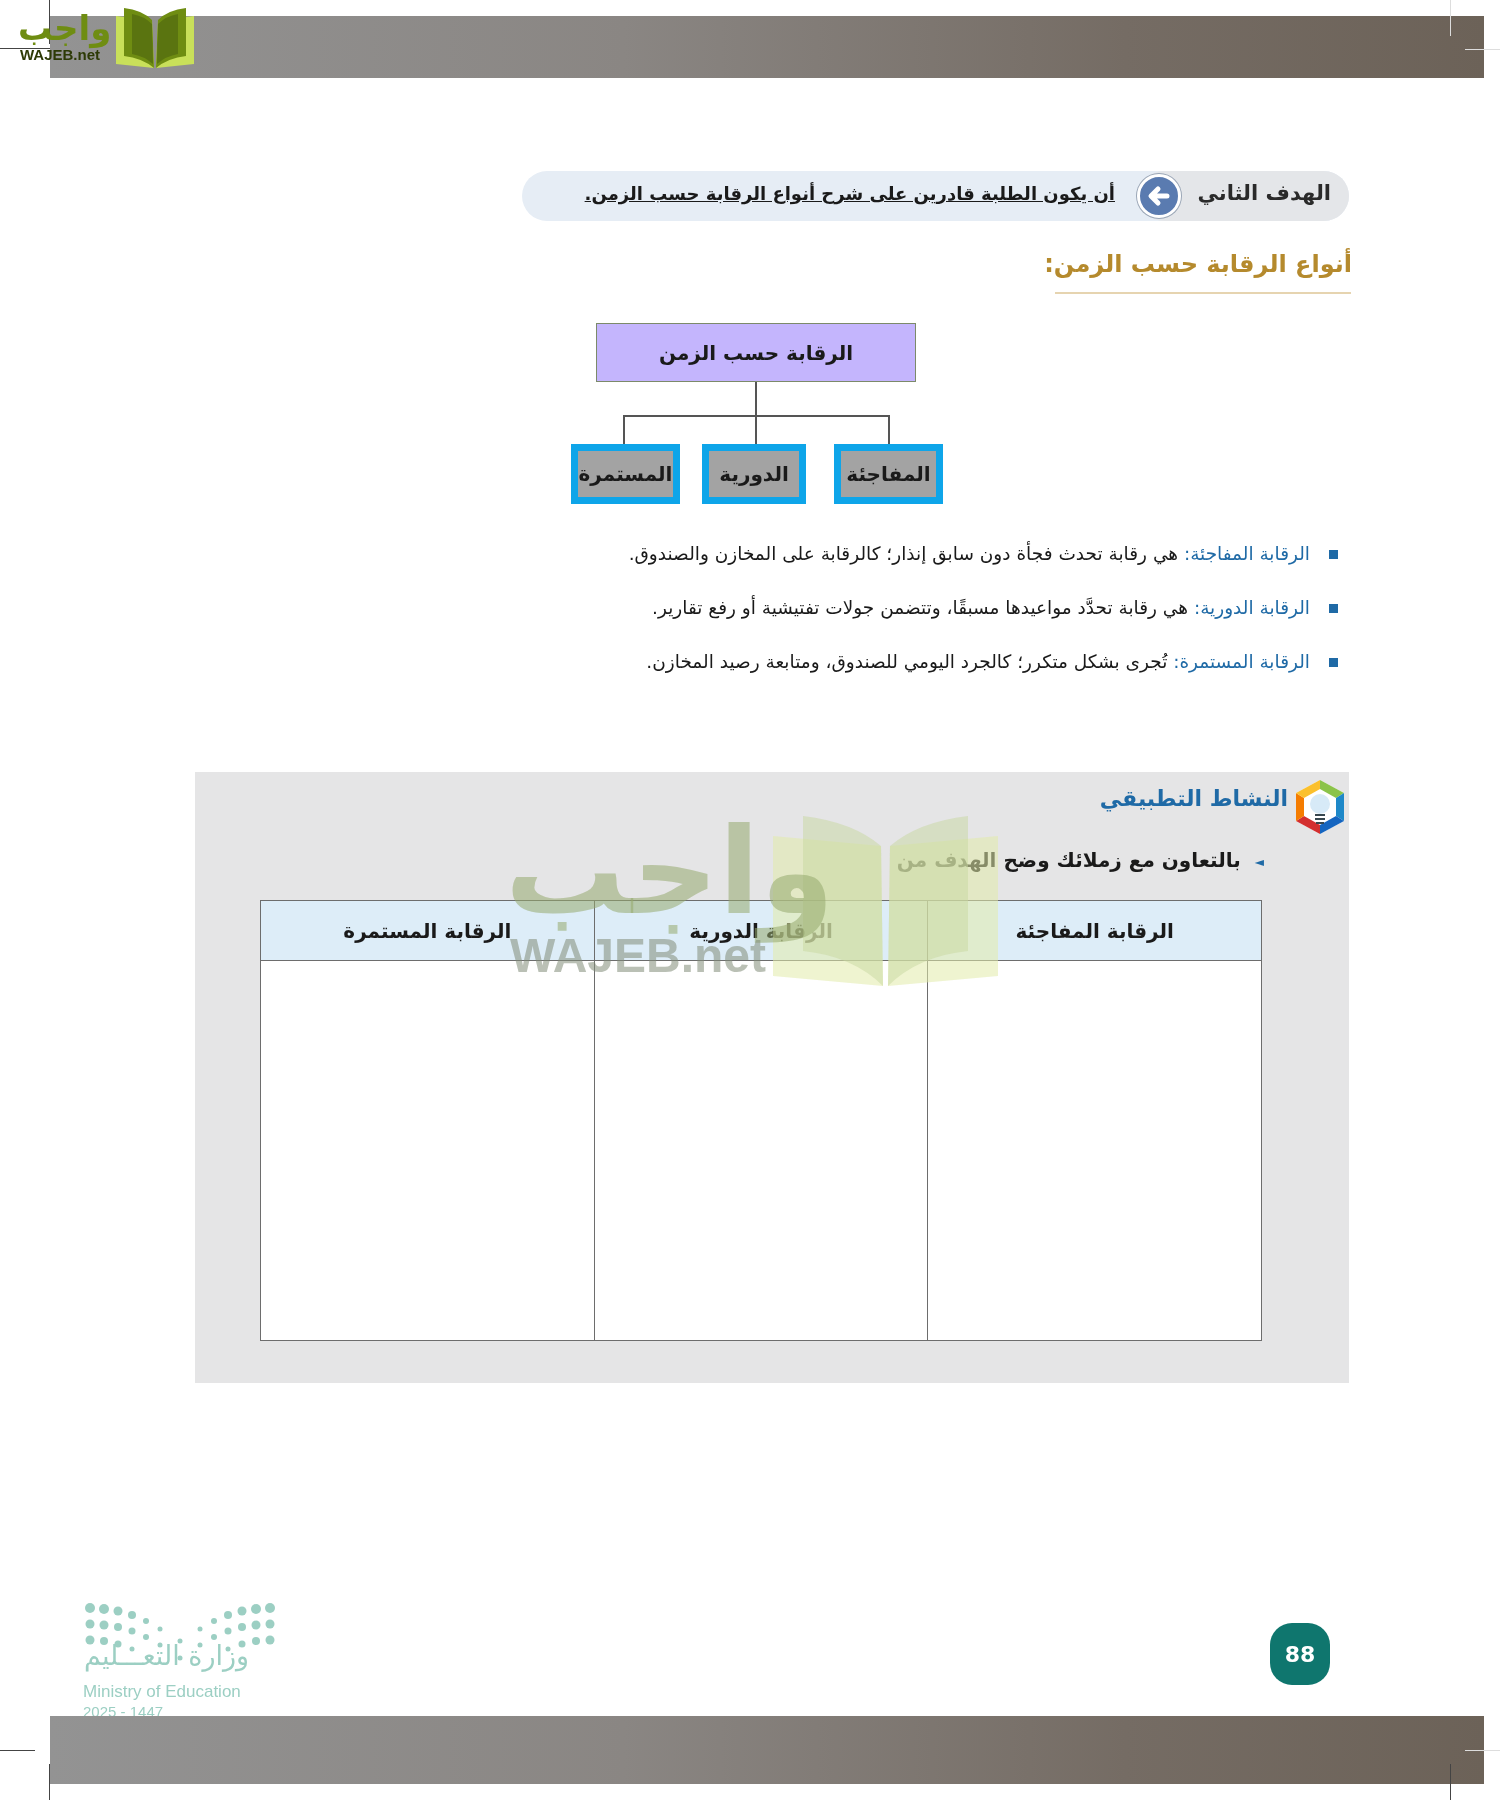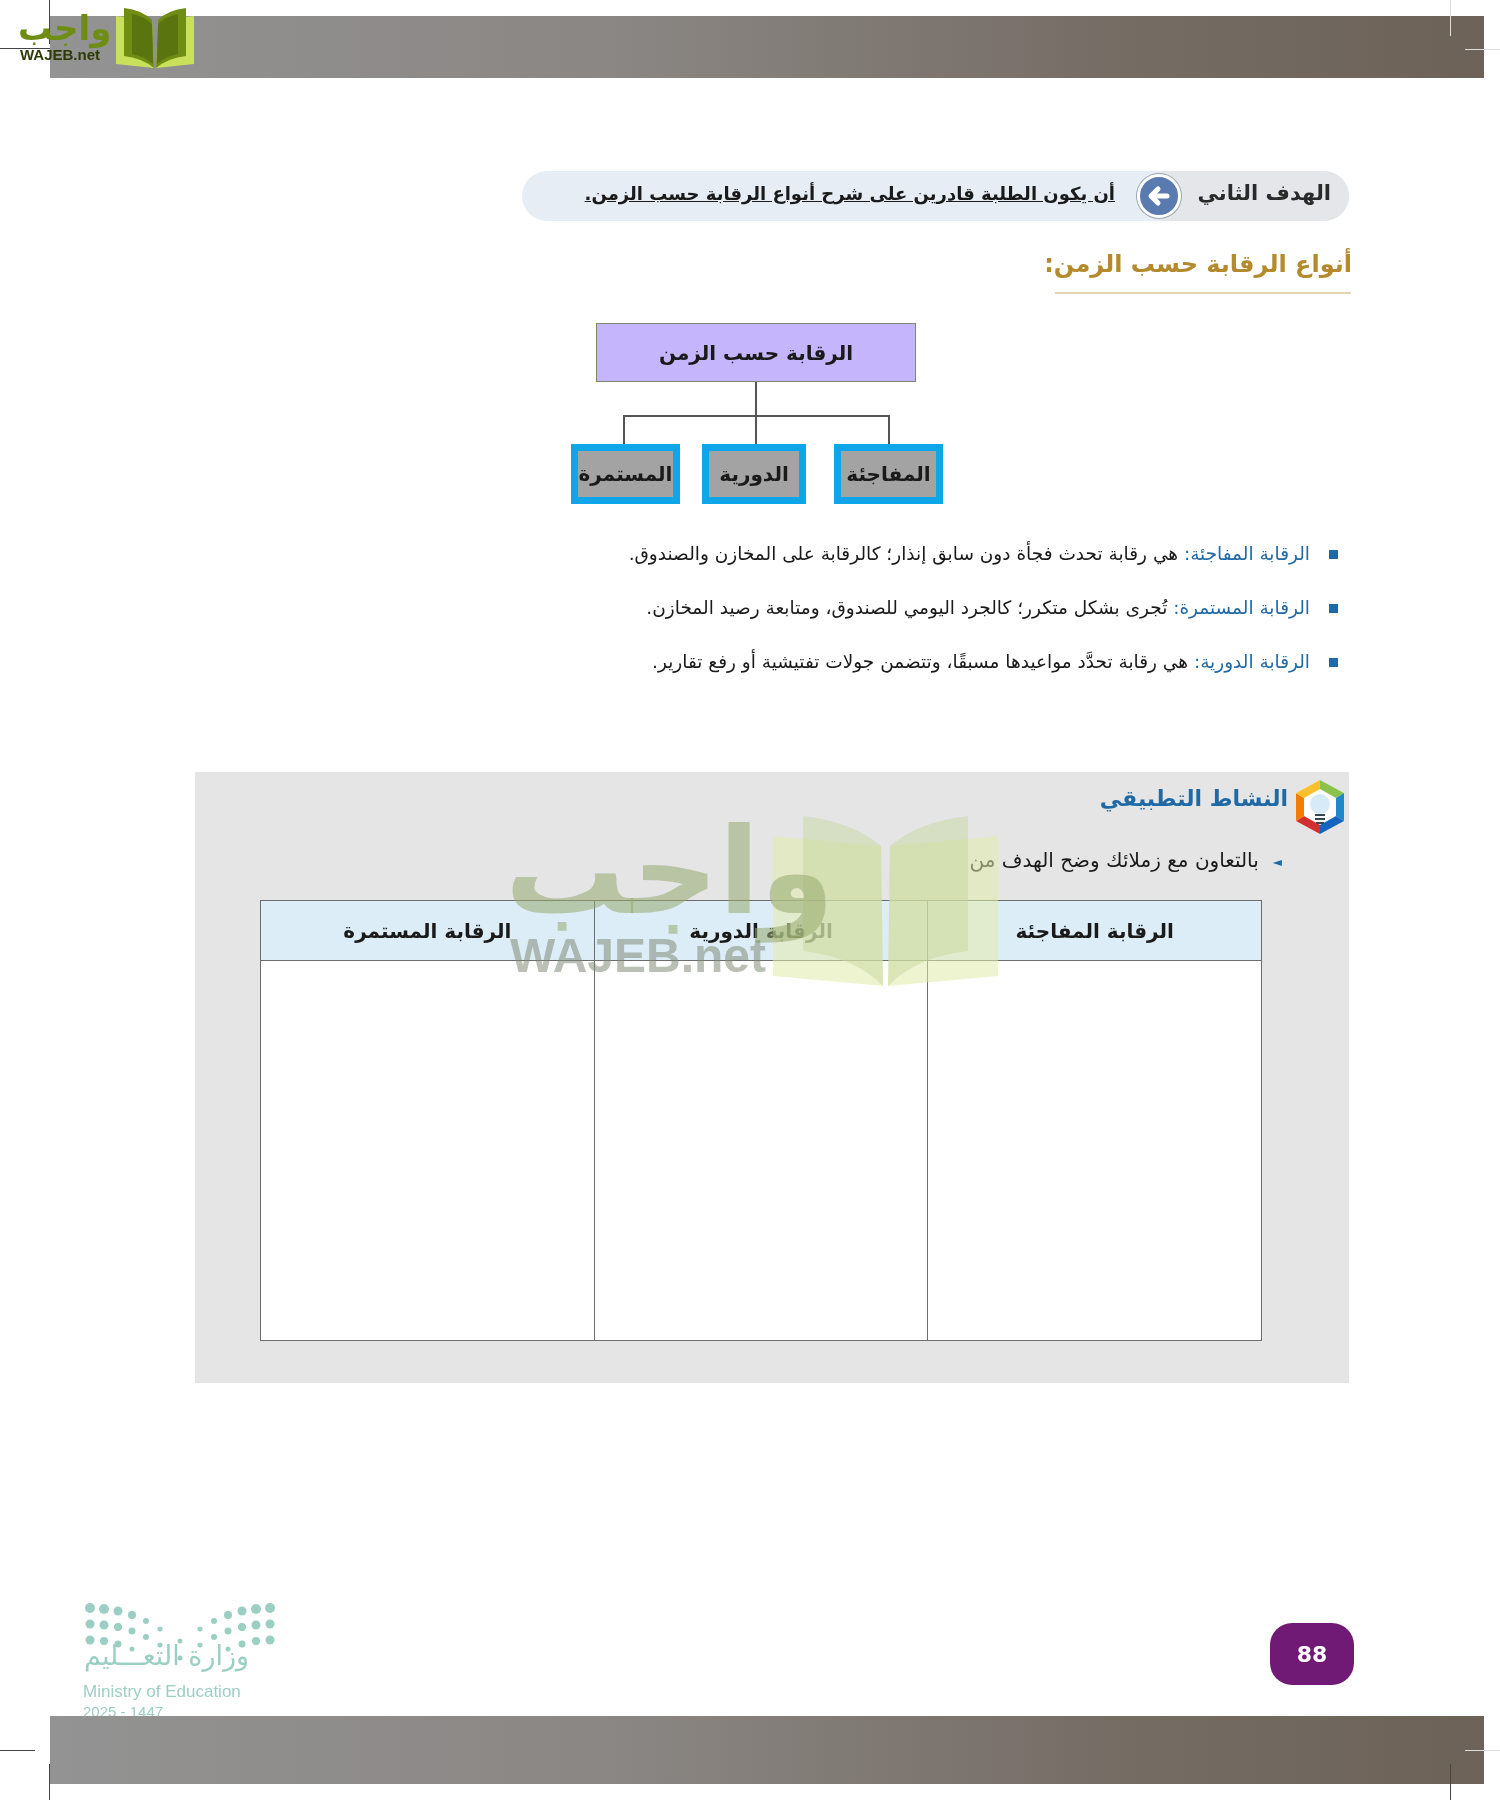--- a/index.html
+++ b/index.html
@@ -48,42 +48,42 @@
   .bullets { position: absolute; right: 162px; top: 536px; direction: rtl; list-style: none; }
   .bullets li { position: relative; font-size: 18.5px; font-weight: normal; color: #1a1a1a; height: 54px;
                 line-height: 36px; white-space: nowrap; padding-right: 28px; }
   .bullets li .sq { position: absolute; right: 0; top: 14px; width: 9px; height: 9px; background: #1f6aa6; }
   .bullets li .term { color: #1f6aa6; }
 
   
   .activity { position: absolute; left: 195px; top: 772px; width: 1154px; height: 611px; background: #e5e5e6; }
   .act-icon { position: absolute; left: 1292px; top: 778px; width: 56px; height: 58px; }
   .act-title { position: absolute; right: 212px; top: 786px; font-size: 22px; font-weight: bold; color: #1f6aa6; direction: rtl; white-space: nowrap; }
-  .act-instr { position: absolute; right: 218px; top: 848px; font-size: 20px; font-weight: normal; color: #1a1a1a; direction: rtl; white-space: nowrap; }
+  .act-instr { position: absolute; right: 236px; top: 848px; font-size: 20px; font-weight: bold; color: #1a1a1a; direction: rtl; white-space: nowrap; }
   .act-instr .tri { color: #1f6aa6; font-size: 12px; margin-left: 14px; vertical-align: middle; }
 
   .watermark { position: absolute; pointer-events: none; }
   .wm-ar { left: 505px; top: 812px; font-size: 120px; font-weight: bold; color: rgba(150,170,110,0.55); direction: rtl; line-height: 120px; }
   .wm-en { left: 510px; top: 928px; font-family: "Liberation Sans", sans-serif; font-size: 48px; font-weight: bold; color: rgba(130,140,120,0.55); }
   .wm-book { left: 773px; top: 816px; width: 225px; height: 170px; }
 
   table.act-table { position: absolute; left: 260px; top: 900px; width: 1002px; height: 440px;
                     border-collapse: collapse; direction: rtl; }
   table.act-table th { height: 60px; background: rgba(220,238,250,0.85); border: 1.5px solid #6d6d6d;
                        font-size: 20px; font-weight: bold; color: #1a1a1a; width: 334px; }
   table.act-table td { background: #ffffff; border: 1.5px solid #6d6d6d; height: 380px; }
 
   
   .moe { position: absolute; left: 80px; top: 1560px; width: 200px; height: 160px; }
   .moe-ar { position: absolute; left: 84px; top: 1640px; font-size: 27px; color: #9ccfc3; direction: rtl; white-space: nowrap; }
   .moe-en { position: absolute; left: 83px; top: 1682px; font-family: "Liberation Sans", sans-serif; font-size: 17px; color: #9ccfc3; white-space: nowrap; }
   .moe-year { position: absolute; left: 83px; top: 1703px; font-family: "Liberation Sans", sans-serif; font-size: 15px; color: #9ccfc3; white-space: nowrap; }
 
-  .page-num { position: absolute; left: 1270px; top: 1623px; width: 84px; height: 62px; border-radius: 22px;
-              background: #701a75; color: #ffffff; font-family: "DejaVu Sans", sans-serif; font-weight: bold;
+  .page-num { position: absolute; left: 1270px; top: 1623px; width: 60px; height: 62px; border-radius: 22px;
+              background: #0f766e; color: #ffffff; font-family: "DejaVu Sans", sans-serif; font-weight: bold;
               font-size: 22px; display: flex; align-items: center; justify-content: center; }
 </style>
 </head>
 <body>
 
 <div class="bar top"></div>
 <div class="crop" style="left:49px;top:0;width:1px;height:44px;"></div>
 <div class="crop" style="left:0;top:48px;width:50px;height:1px;"></div>
 <div class="crop" style="left:1450px;top:0;width:1px;height:36px;background:#ddd;"></div>
 <div class="crop" style="left:1465px;top:49px;width:35px;height:1px;background:#ddd;"></div>
@@ -125,25 +125,25 @@
 <div class="diag-child" style="left:702px;width:104px;">الدورية</div>
 <div class="diag-child" style="left:571px;width:109px;">المستمرة</div>
 
 <ul class="bullets">
   <li>
     <span class="sq"></span>
     <span class="term">الرقابة المفاجئة:</span><span> هي رقابة تحدث فجأة دون سابق إنذار؛ كالرقابة على المخازن والصندوق.</span>
   </li>
   <li>
     <span class="sq"></span>
-    <span class="term">الرقابة المستمرة:</span><span> تُجرى بشكل متكرر؛ كالجرد اليومي للصندوق، ومتابعة رصيد المخازن.</span>
+    <span class="term">الرقابة الدورية:</span><span> هي رقابة تحدَّد مواعيدها مسبقًا، وتتضمن جولات تفتيشية أو رفع تقارير.</span>
   </li>
   <li>
     <span class="sq"></span>
-    <span class="term">الرقابة الدورية:</span><span> هي رقابة تحدَّد مواعيدها مسبقًا، وتتضمن جولات تفتيشية أو رفع تقارير.</span>
+    <span class="term">الرقابة المستمرة:</span><span> تُجرى بشكل متكرر؛ كالجرد اليومي للصندوق، ومتابعة رصيد المخازن.</span>
   </li>
 </ul>
 
 <div class="activity"></div>
 
 <svg class="act-icon" viewBox="0 0 56 58">
   <polygon points="28,2 52,15 52,43 28,56 4,43 4,15" fill="#ffffff"></polygon>
   <path d="M28 2 L52 15 L44 20 L28 11 Z" fill="#8bc34a"></path>
   <path d="M52 15 L52 43 L44 38 L44 20 Z" fill="#1e88c8"></path>
   <path d="M52 43 L28 56 L28 47 L44 38 Z" fill="#1565c0"></path>

